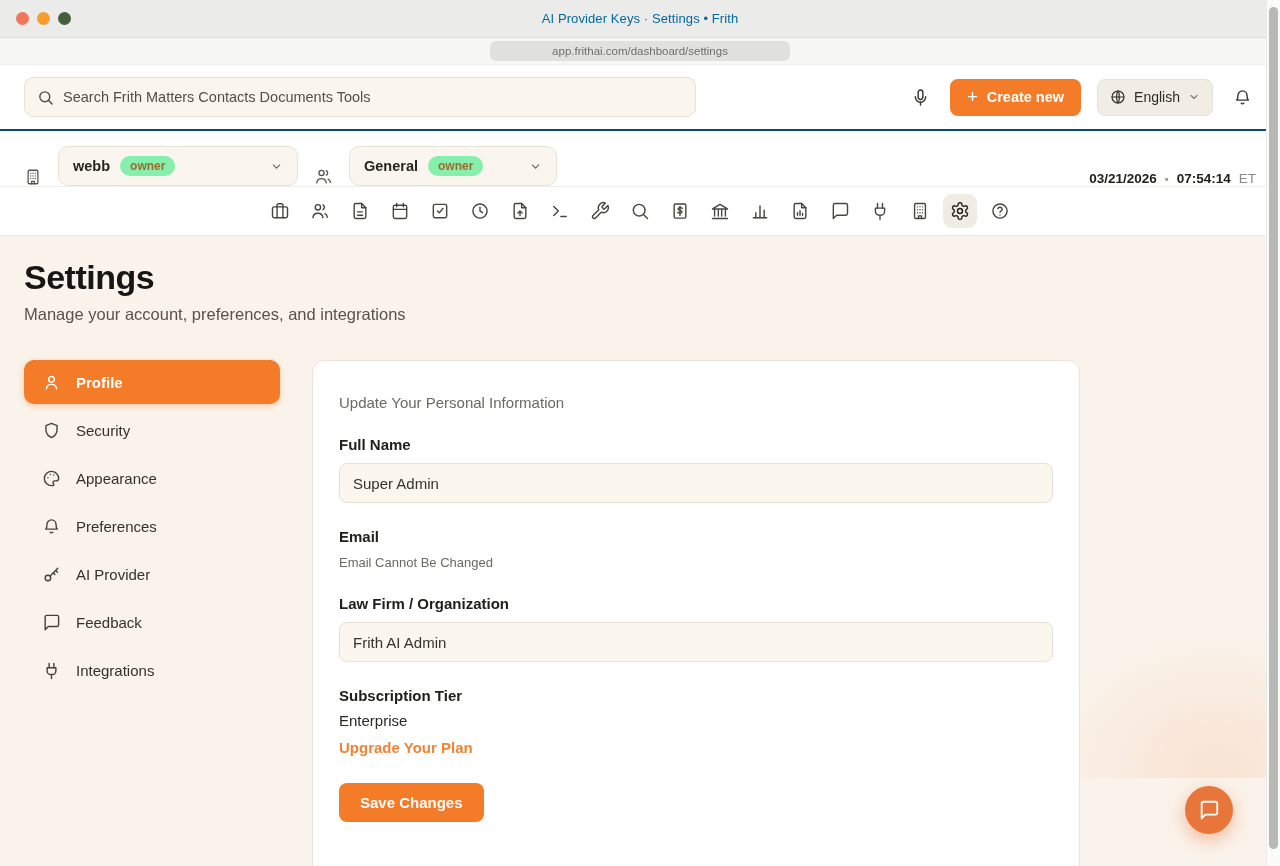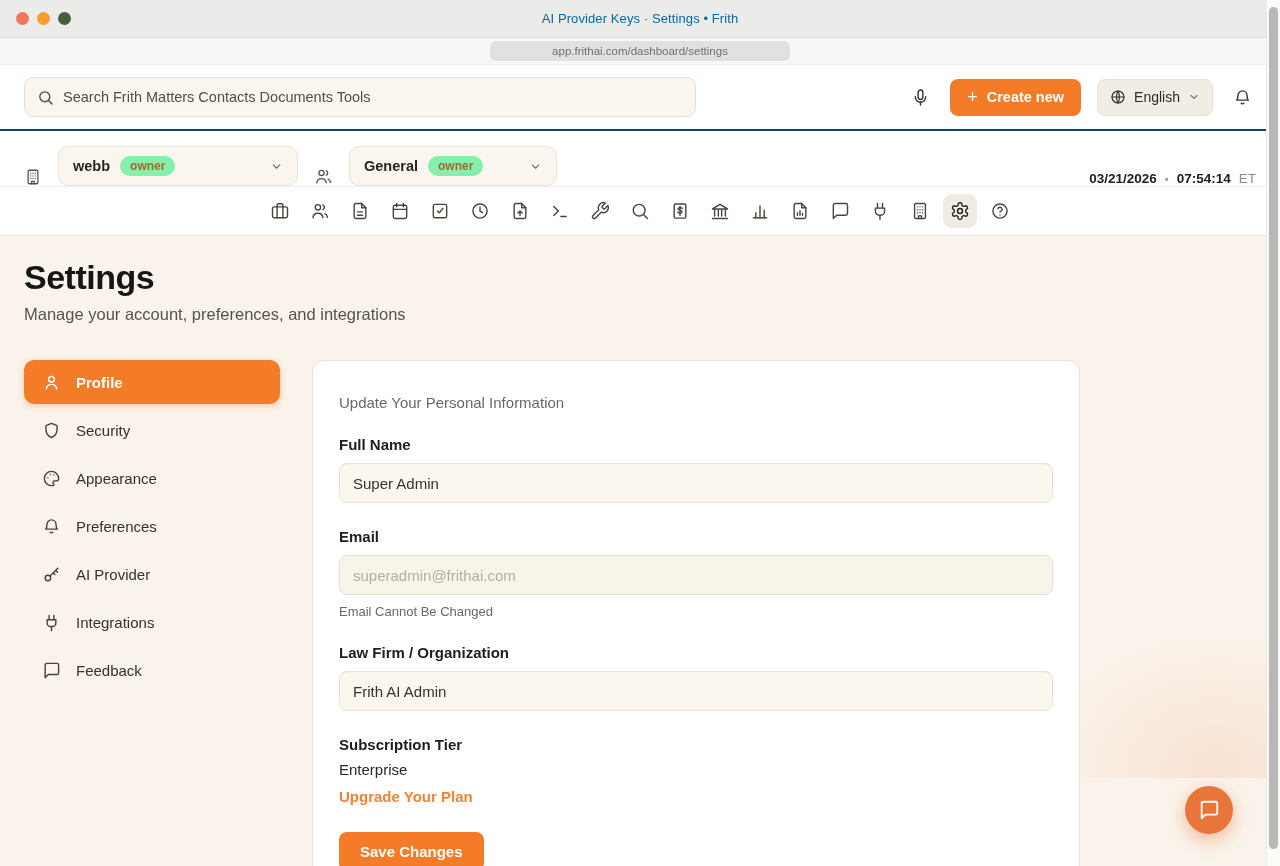--- a/index.html
+++ b/index.html
@@ -402,45 +402,44 @@
               <circle cx="7.5" cy="16.5" r="3.5"></circle>
               <path d="M10.2 13.8L20 4"></path>
               <path d="M17.2 6.8l2.3 2.3M14.2 9.8l2.1 2.1"></path>
             </svg>
           </span>
         <span>AI Provider</span>
       </div>
       <div class="side-item">
         <span class="s-ic">
             <svg width="19" height="19" viewBox="0 0 24 24" fill="none" stroke="currentColor" stroke-width="1.8" stroke-linecap="round" stroke-linejoin="round">
+              <path d="M21 15a2 2 0 0 1-2 2H8l-4 4V5a2 2 0 0 1 2-2h13a2 2 0 0 1 2 2z"></path>
+            </svg>
+          </span>
+        <span>Feedback</span>
+      </div>
+      <div class="side-item">
+        <span class="s-ic">
+            <svg width="19" height="19" viewBox="0 0 24 24" fill="none" stroke="currentColor" stroke-width="1.8" stroke-linecap="round" stroke-linejoin="round">
               <path d="M12 22v-4.5"></path>
               <path d="M9 8.5V3M15 8.5V3"></path>
               <path d="M6.5 8.5h11v4a4.5 4.5 0 0 1-4.5 4.5h-2a4.5 4.5 0 0 1-4.5-4.5z"></path>
             </svg>
           </span>
         <span>Integrations</span>
       </div>
-      <div class="side-item">
-        <span class="s-ic">
-            <svg width="19" height="19" viewBox="0 0 24 24" fill="none" stroke="currentColor" stroke-width="1.8" stroke-linecap="round" stroke-linejoin="round">
-              <path d="M21 15a2 2 0 0 1-2 2H8l-4 4V5a2 2 0 0 1 2-2h13a2 2 0 0 1 2 2z"></path>
-            </svg>
-          </span>
-        <span>Feedback</span>
-      </div>
     </div>
 
     <div class="card">
       <div class="card-sub">Update Your Personal Information</div>
 
       <label class="f-label">Full Name</label>
       <input class="f-input" type="text" value="Super Admin" style="">
 
       <label class="f-label">Email</label>
-      <input class="f-input disabled" type="text" value="superadmin@frithai.com" style="">
       <div class="f-helper">Email Cannot Be Changed</div>
 
       <label class="f-label">Law Firm / Organization</label>
       <input class="f-input" type="text" value="Frith AI Admin" style="">
 
       <div class="f-label">Subscription Tier</div>
       <div class="sub-value" style="margin-top:-2px">Enterprise</div>
       <a class="upgrade-link">Upgrade Your Plan</a>
       <br>
       <button class="btn-save">Save Changes</button>

